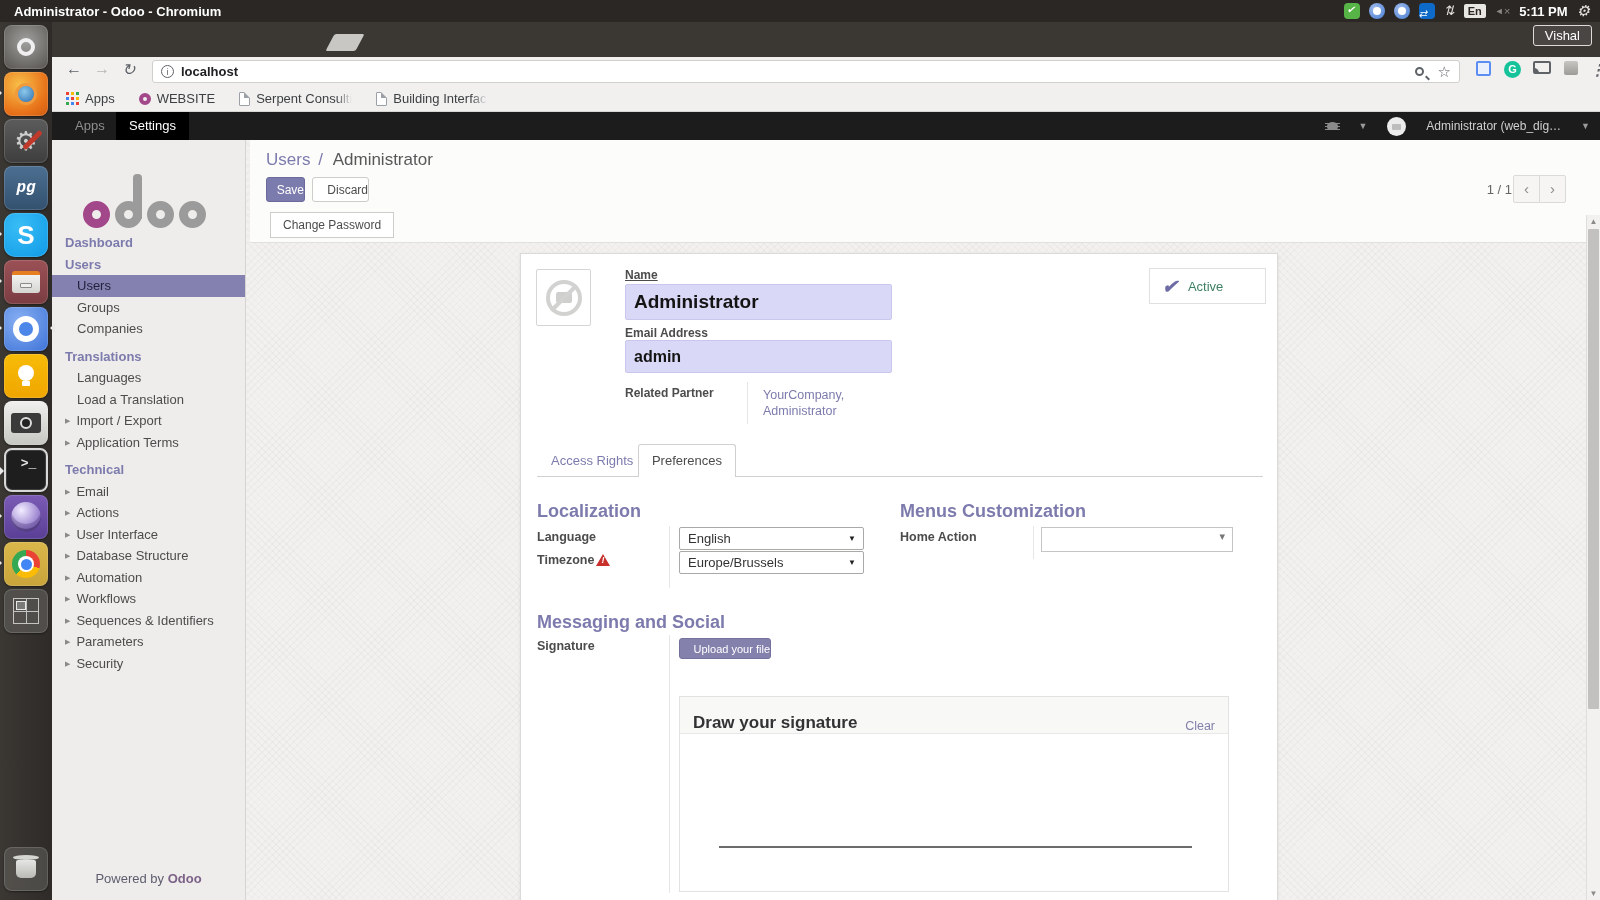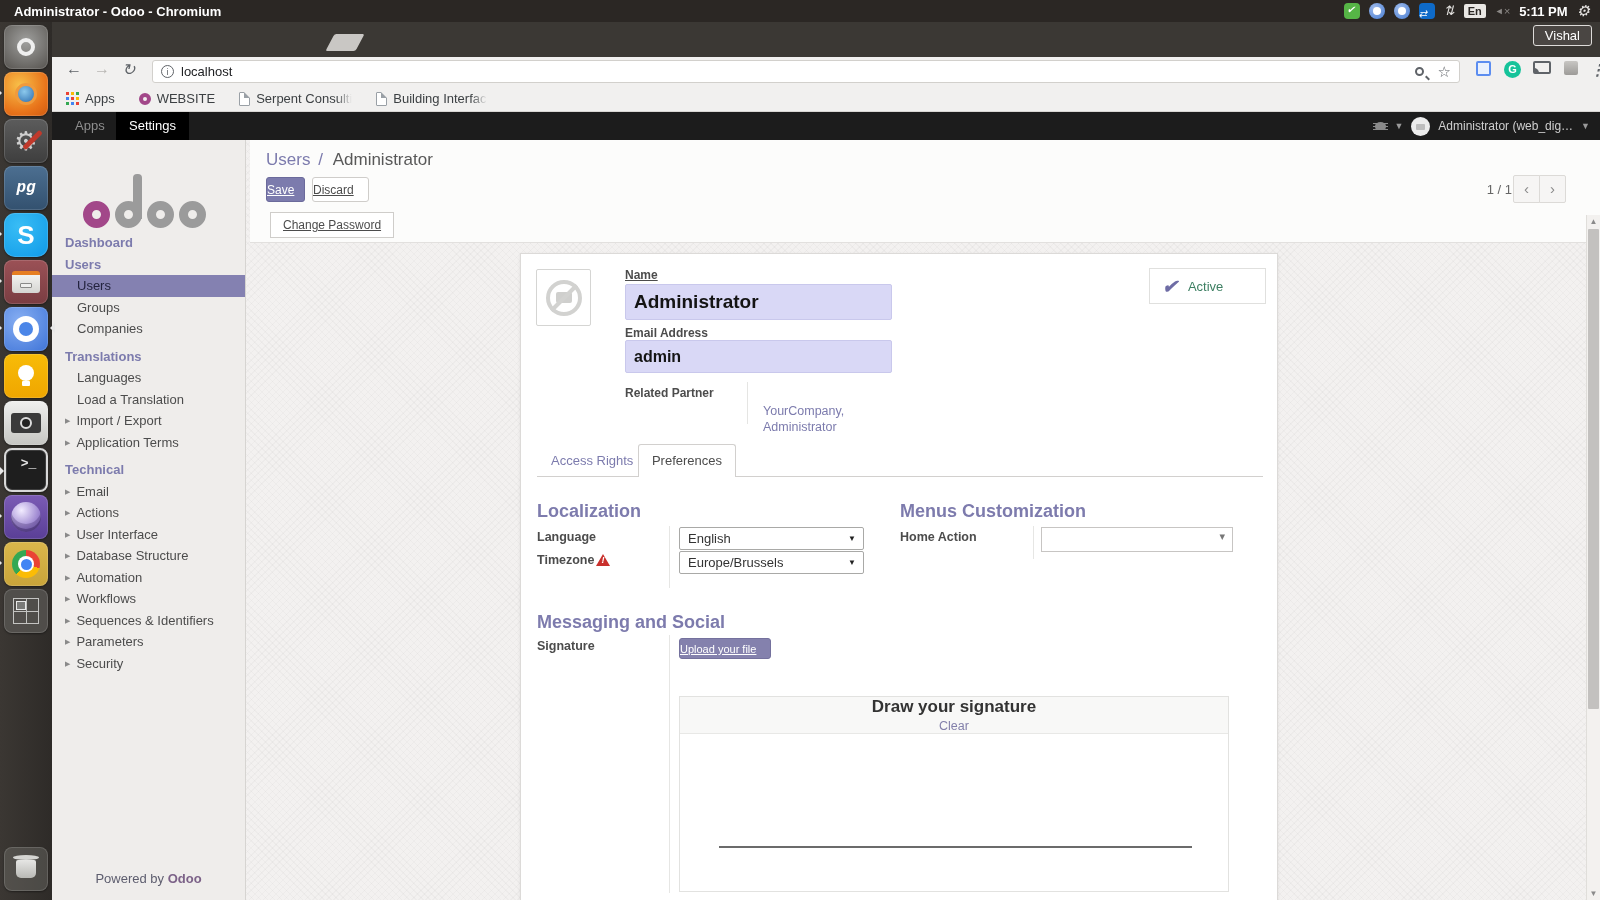--- a/index.html
+++ b/index.html
@@ -82,21 +82,21 @@
 
   
   #toolbar { position:absolute; left:52px; top:57px; width:1548px; height:29px; background:#f1f0ef; }
   .navbtn { position:absolute; top:3px; font-size:16px; color:#5f6368; }
   #btn-back { left:14px; } #btn-back::before { content:"←"; }
   #btn-fwd { left:42px; color:#b8b6b3; } #btn-fwd::before { content:"→"; }
   #btn-reload { left:70px; } #btn-reload::before { content:"↻"; }
   #omnibox { position:absolute; left:100px; top:3px; width:1308px; height:23px; background:#fff; border:1px solid #d2d0cc; border-radius:3px; display:flex; align-items:center; padding:0 8px; }
   .info-ic { width:13px; height:13px; border:1px solid #5f6368; border-radius:50%; color:#5f6368; font-size:9px; text-align:center; line-height:12px; flex:none; font-style:normal; }
   #omnibox .url { font-size:13px; margin-left:7px; white-space:nowrap; overflow:hidden; flex:1; display:flex; }
-  #omnibox .url .host { color:#202124; font-weight:normal; }
+  #omnibox .url .host { color:#202124; font-weight:bold; }
   #omnibox .url .rest { color:#80868b; }
   .mag { width:9px; height:9px; border:2px solid #5f6368; border-radius:50%; position:relative; margin-right:14px; }
   .mag::after { content:""; position:absolute; left:8px; top:8px; width:5px; height:2px; background:#5f6368; transform:rotate(45deg); }
   .star { color:#5f6368; font-size:15px; }
   .ext { position:absolute; top:4px; }
   #ext-shot { left:1424px; width:15px; height:15px; border:2px solid #5c8df0; border-radius:2px; background:#eaf1fd; }
   #ext-gram { left:1452px; width:17px; height:17px; border-radius:50%; background:#15c39a; color:#fff; font-size:11px; font-weight:bold; text-align:center; line-height:17px; }
   #ext-cast { left:1481px; width:18px; height:13px; border:2px solid #5f6368; border-radius:2px; position:relative; }
   #ext-cast::after { content:""; position:absolute; left:-1px; bottom:-1px; width:5px; height:5px; background:#5f6368; border-radius:0 5px 0 0; }
   #ext-cube { left:1512px; width:14px; height:14px; background:linear-gradient(#c8c6c3,#9d9b98); border-radius:2px; }
@@ -114,21 +114,21 @@
   .ic-apps-grid-icon i:nth-child(4){background:#4285f4}.ic-apps-grid-icon i:nth-child(5){background:#ea4335}.ic-apps-grid-icon i:nth-child(6){background:#fbbc05}
   .ic-apps-grid-icon i:nth-child(7){background:#34a853}.ic-apps-grid-icon i:nth-child(8){background:#4285f4}.ic-apps-grid-icon i:nth-child(9){background:#ea4335}
   .ic-odoo-ring-icon { width:12px; height:12px; border:4px solid #a24789; border-radius:50%; }
   .ic-page-icon { width:11px; height:14px; border:1px solid #9aa0a6; border-radius:1px; background:#fff; position:relative; }
   .ic-page-icon::after { content:""; position:absolute; right:-1px; top:-1px; border:3px solid #f1f0ef; border-left-color:#9aa0a6; border-bottom-color:#9aa0a6; }
 
   
   #odoo-nav { position:absolute; left:52px; top:112px; width:1548px; height:28px; background:#1c1c1c; z-index:30; }
   #nav-apps { position:absolute; left:23px; top:0; line-height:28px; color:#8e8e8e; font-size:13px; }
   #nav-settings { position:absolute; left:64px; top:0; line-height:28px; color:#fff; font-size:13px; background:#000; padding:0 13px; }
-  #nav-right { position:absolute; right:10px; top:0; height:28px; display:flex; align-items:center; gap:8px; }
+  #nav-right { position:absolute; right:10px; top:0; height:28px; display:flex; align-items:center; gap:20px; }
   .bug { width:11px; height:8px; background:#8a8a8a; border-radius:50% 50% 40% 40%; position:relative; }
   .bug::before { content:""; position:absolute; left:-2px; top:1px; width:15px; height:1px; background:#8a8a8a; box-shadow:0 3px 0 #8a8a8a, 0 6px 0 #8a8a8a; }
   .caret-dn { color:#9a9a9a; font-size:9px; } .caret-dn::before { content:"▼"; }
   .nav-avatar { width:19px; height:19px; border-radius:50%; background:#ececec; position:relative; }
   .nav-avatar::after { content:""; position:absolute; left:5px; top:7px; width:9px; height:6px; background:#bdbdbd; border-radius:1px; }
   #nav-user { color:#cfcfcf; font-size:12px; }
 
   
   #sidebar { position:absolute; left:52px; top:140px; width:194px; height:760px; background:#efedeb; border-right:1px solid #d6d4d1; z-index:20; }
   #odoo-logo { position:absolute; left:31px; top:24px; width:132px; height:64px; display:flex; align-items:flex-end; gap:5px; }
@@ -150,21 +150,21 @@
   
   #content { position:absolute; left:246px; top:140px; width:1354px; height:760px;
     background-color:#f3f1f0;
     background-image:repeating-linear-gradient(45deg, rgba(0,0,0,.025) 0 1px, transparent 1px 5px),
                      repeating-linear-gradient(-45deg, rgba(0,0,0,.025) 0 1px, transparent 1px 5px); }
   #control-panel { position:absolute; left:4px; top:0; width:1366px; height:103px; background:#fcfcfb; border-bottom:1px solid #e2e0de;padding-left:24px; }
   #breadcrumb { position:absolute; left:16px; top:10px; font-size:17px; }
   #breadcrumb .parent { color:#7c7bad; display:inline; }
   #breadcrumb .sep { color:#7c7bad; display:inline; padding:0 6px 0 3px; }
   #breadcrumb .current { color:#585858; display:inline; }
-  .btn { font-size:12px; border-radius:3px; text-align:left; cursor:default;text-decoration:underline; }
+  .btn { font-size:12px; border-radius:3px; text-align:right; cursor:default; }
   #btn-save { position:absolute; left:16px; top:37px; width:39px; height:25px; line-height:25px; background:#7c7bad; border:1px solid #6b6a9b; color:#fff; }
   #btn-discard { position:absolute; left:62px; top:37px; width:57px; height:25px; line-height:25px; background:#fff; border:1px solid #cfcdca; color:#4c4c4c; }
   #pager-count { position:absolute; right:104px; top:42px; font-size:13px; color:#666; }
   #pager-prev { position:absolute; right:76px; top:35px; width:27px; height:28px; background:#f6f5f4; border:1px solid #dcdad7; color:#8a8a8a; font-size:15px; line-height:26px; text-align:center; border-radius:2px 0 0 2px; }
   #pager-next { position:absolute; right:50px; top:35px; width:27px; height:28px; background:#f6f5f4; border:1px solid #dcdad7; color:#8a8a8a; font-size:15px; line-height:26px; text-align:center; border-radius:0 2px 2px 0; }
   #btn-chpwd { position:absolute; left:20px; top:72px; height:26px; line-height:24px; padding:0 12px; background:#fff; border:1px solid #cfcdca; color:#4c4c4c; font-size:12px; border-radius:0; }
 
   
   #sheet { position:absolute; left:274px; top:113px; width:758px; height:660px; background:#fff; border:1px solid #dcdad8; box-shadow:0 1px 3px rgba(0,0,0,.08); }
   #avatar-box { position:absolute; left:15px; top:15px; width:55px; height:57px; border:1px solid #d5d5d3; border-radius:2px; display:flex; align-items:center; justify-content:center; }
@@ -172,21 +172,21 @@
   .nocam::before { content:""; position:absolute; width:4px; height:36px; background:#d2d2d0; transform:rotate(45deg); }
   .nocam::after { content:""; width:16px; height:11px; background:#cfcfcd; border-radius:2px; }
   .flabel { position:absolute; font-size:12px; font-weight:bold; color:#4c4c4c; }
   .finput { position:absolute; background:#d9d8f6; border:1px solid #c9c8ec; border-radius:2px; font-family:"Liberation Sans",sans-serif; font-weight:bold; color:#141414; padding:0 8px; }
   #name-label { left:104px; top:14px;text-decoration:underline; }
   #name-input { left:104px; top:30px; width:267px; height:36px; font-size:19px; }
   #email-label { left:104px; top:72px; }
   #email-input { left:104px; top:86px; width:267px; height:33px; font-size:16px; }
   #partner-label { left:104px; top:132px; }
   #partner-divider { position:absolute; left:226px; top:128px; width:1px; height:42px; background:#e5e5e3; }
-  #partner-link { position:absolute; left:242px; top:149px; font-size:12.5px; color:#7c7bad; line-height:16px; }
+  #partner-link { position:absolute; left:242px; top:133px; font-size:12.5px; color:#7c7bad; line-height:16px; }
   #active-box { position:absolute; left:628px; top:14px; width:117px; height:36px; border:1px solid #e0e0de; display:flex; align-items:center; gap:10px; padding-left:12px; }
   .checkmark { color:#6e6ca5; font-size:19px; font-weight:bold; } .checkmark::before { content:"✔"; }
   #active-label { font-size:13px; color:#3d7f62; }
   #tabs-row { position:absolute; left:16px; top:190px; width:726px; height:33px; border-bottom:1px solid #d2d0ce; }
   #tab-access { position:absolute; left:14px; top:9px; font-size:13px; color:#7c7bad; }
   #tab-prefs { position:absolute; left:101px; top:0; width:98px; height:33px; background:#fff; border:1px solid #d2d0ce; border-bottom:none; border-radius:3px 3px 0 0; font-size:13px; color:#4c4c4c; text-align:center; line-height:31px; z-index:2; }
   .sect-h { position:absolute; font-size:18px; font-weight:bold; color:#7d7bad; }
   #h-localization { left:16px; top:247px; }
   #h-menus { left:379px; top:247px; }
   #h-messaging { left:16px; top:358px; }
@@ -202,21 +202,21 @@
   .sel { position:absolute; width:185px; height:23px; background:#fff; border:1px solid #a9a9a7; border-radius:2px; font-size:13px; color:#333; line-height:21px; padding-left:8px; }
   .sel::after { content:"▼"; position:absolute; right:7px; top:0; font-size:8px; color:#222; line-height:21px; }
   #sel-language { left:158px; top:273px; }
   #sel-timezone { left:158px; top:297px; }
   #home-label { left:379px; top:276px; }
   #combo-home { position:absolute; left:520px; top:273px; width:192px; height:25px; background:#fff; border:1px solid #c7c5c3; }
   #combo-home::after { content:"▾"; position:absolute; right:7px; top:2px; color:#777; font-size:11px; }
   #sig-label { left:16px; top:385px; }
   #btn-upload { position:absolute; left:158px; top:384px; width:92px; height:21px; line-height:21px; background:#8481ad; border:1px solid #74719d; color:#fff; font-size:11px; }
   #sig-panel { position:absolute; left:158px; top:442px; width:550px; height:196px; border:1px solid #e2e2e0; background:#fff; }
-  #sig-head { height:37px; background:#f8f8f7; border-bottom:1px solid #e8e8e6; display:flex; align-items:center; justify-content:space-between; padding:0 13px;flex-direction:column; }
+  #sig-head { height:37px; background:#f8f8f7; border-bottom:1px solid #e8e8e6; display:flex; align-items:flex-end; justify-content:space-between; padding:0 13px; }
   #sig-title { font-size:17px; font-weight:bold; color:#333; }
   #sig-clear { font-size:12.5px; color:#8380ab; }
   #sig-line { position:absolute; left:39px; bottom:43px; width:473px; height:2px; background:#6b6b6b; }
 
   
   #vscroll { position:absolute; right:0; top:75px; width:14px; height:685px; background:#f3f1ef; border-left:1px solid #e0deda; }
   #vs-up { position:absolute; top:2px; left:0; width:13px; text-align:center; color:#8a8a8a; font-size:8px; }
   #vs-up::before { content:"▲"; }
   #vs-dn { position:absolute; bottom:2px; left:0; width:13px; text-align:center; color:#8a8a8a; font-size:8px; }
   #vs-dn::before { content:"▼"; }

